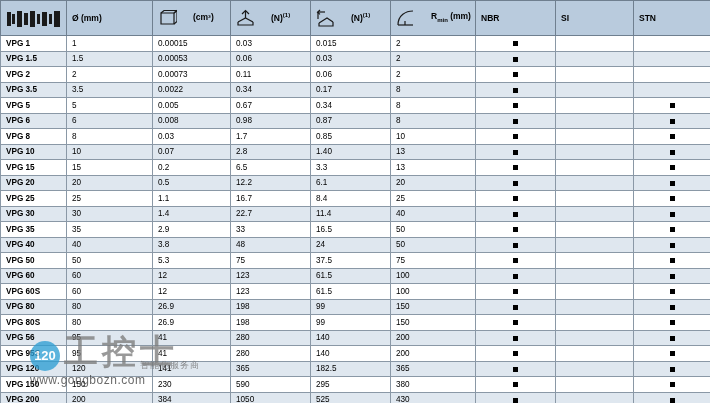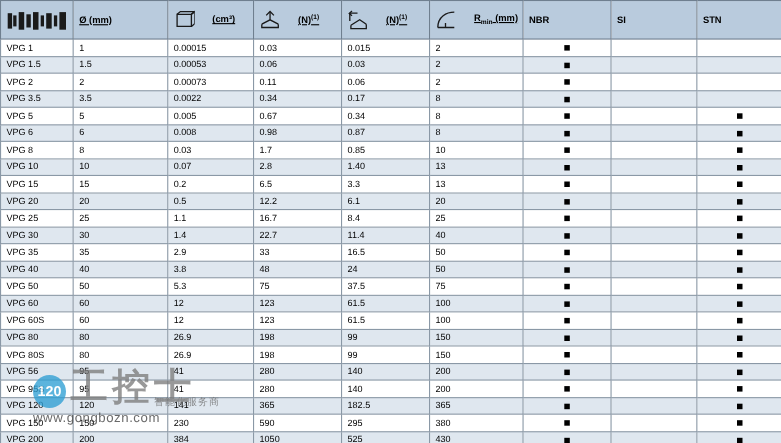--- a/index.html
+++ b/index.html
@@ -54,21 +54,21 @@
     height: 14.5px;
     padding: 0 5px;
     vertical-align: middle;
     text-align: left;
     font-size: 8.2px;
     white-space: nowrap;
     overflow: hidden;
     background: #ffffff;
   }
   table.spec tbody td.model {
-    font-weight: normal;
+    font-weight: bold;
     margin-top: 40px;
   }
   table.spec tbody tr.shaded td {
     background: #dfe7ef;
   }
   table.spec tbody td.mark {
     text-align: center;
   }
   .sq {
     display: inline-block;
@@ -83,21 +83,21 @@
     gap: 16px;
   }
   .hdr-ico {
     display: inline-block;
     width: 19px;
     height: 19px;
     flex: 0 0 19px;
     position: relative;
   }
   .hdr-ico svg { display: block; }
-  .hdr-txt { line-height: 1.1; text-decoration: underline; }
+  .hdr-txt { line-height: 1.1; }
   sup { font-size: 6px; vertical-align: super; }
   sub { font-size: 6px; vertical-align: sub; }
 
   
   #watermark {
     position: absolute;
     left: 30px;
     top: 325px;
     width: 230px;
     height: 72px;

